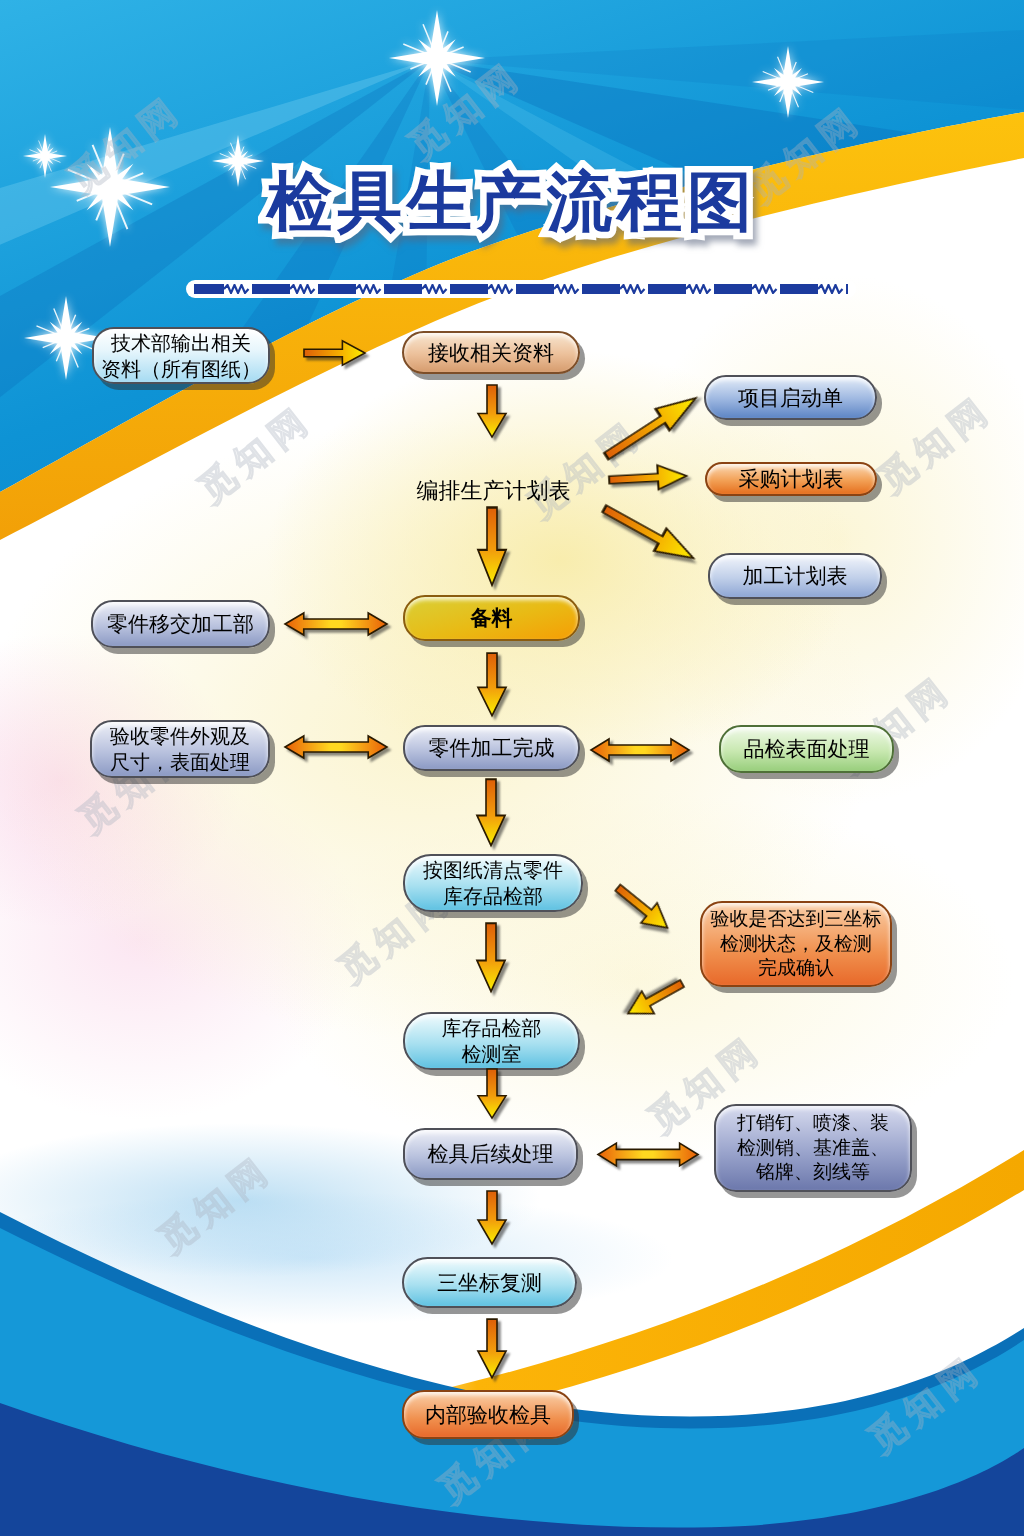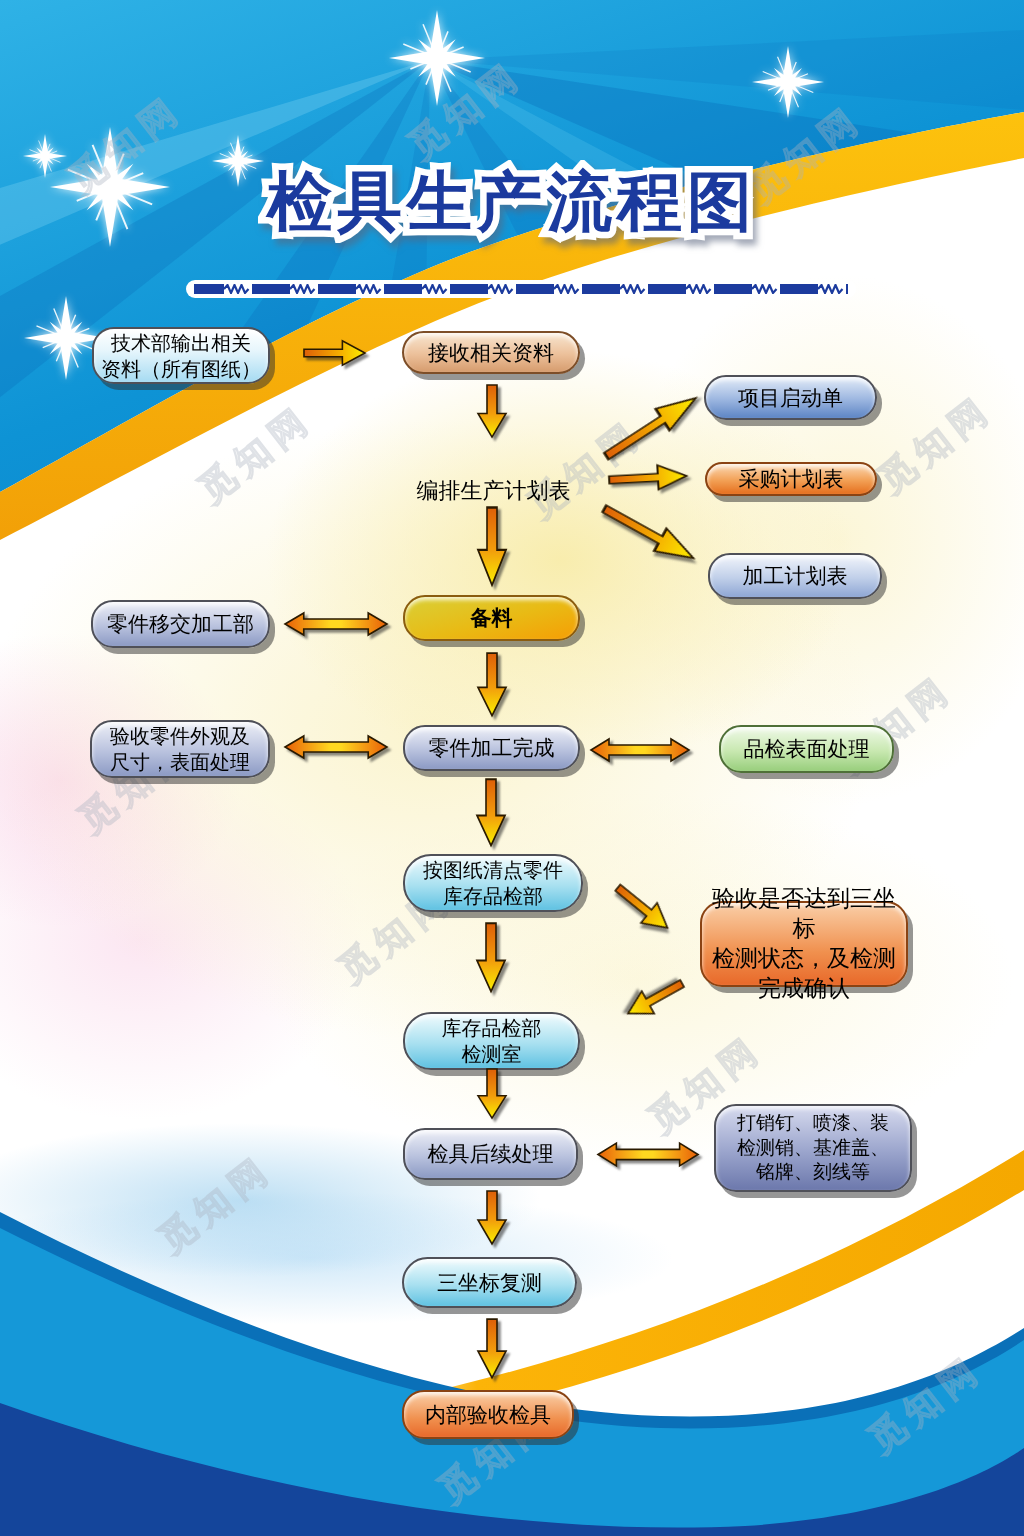--- a/index.html
+++ b/index.html
@@ -191,21 +191,21 @@
   <div class="node n-orange" style="left:705px;top:462px;width:172px;height:34px">采购计划表</div>
   <div class="node n-peri" style="left:708px;top:553px;width:174px;height:46px">加工计划表</div>
   <div class="node n-yellow" style="left:403px;top:595px;width:177px;height:46px">备料</div>
   <div class="node n-bluegray" style="left:91px;top:600px;width:179px;height:48px">零件移交加工部</div>
   <div class="node n-bluegray" style="left:403px;top:725px;width:177px;height:46px">零件加工完成</div>
   <div class="node n-bluegray" style="left:90px;top:720px;width:180px;height:58px;font-size:20px">验收零件外观及
 尺寸，表面处理</div>
   <div class="node n-green" style="left:719px;top:725px;width:175px;height:48px">品检表面处理</div>
   <div class="node n-cyan" style="left:403px;top:854px;width:180px;height:58px;font-size:20px">按图纸清点零件
 库存品检部</div>
-  <div class="node n-orange2" style="left:700px;top:901px;width:208px;height:86px;font-size:23px">验收是否达到三坐标
+  <div class="node n-orange2" style="left:700px;top:901px;width:192px;height:86px;font-size:19px">验收是否达到三坐标
 检测状态，及检测
 完成确认</div>
   <div class="node n-cyan" style="left:403px;top:1012px;width:177px;height:58px;font-size:20px">库存品检部
 检测室</div>
   <div class="node n-bluegray" style="left:403px;top:1128px;width:175px;height:52px">检具后续处理</div>
   <div class="node n-bluegraydark" style="left:714px;top:1104px;width:198px;height:88px;font-size:19px">打销钉、喷漆、装
 检测销、基准盖、
 铭牌、刻线等</div>
   <div class="node n-cyan" style="left:402px;top:1257px;width:175px;height:51px">三坐标复测</div>
   <div class="node n-orange2" style="left:402px;top:1390px;width:172px;height:49px">内部验收检具</div>

